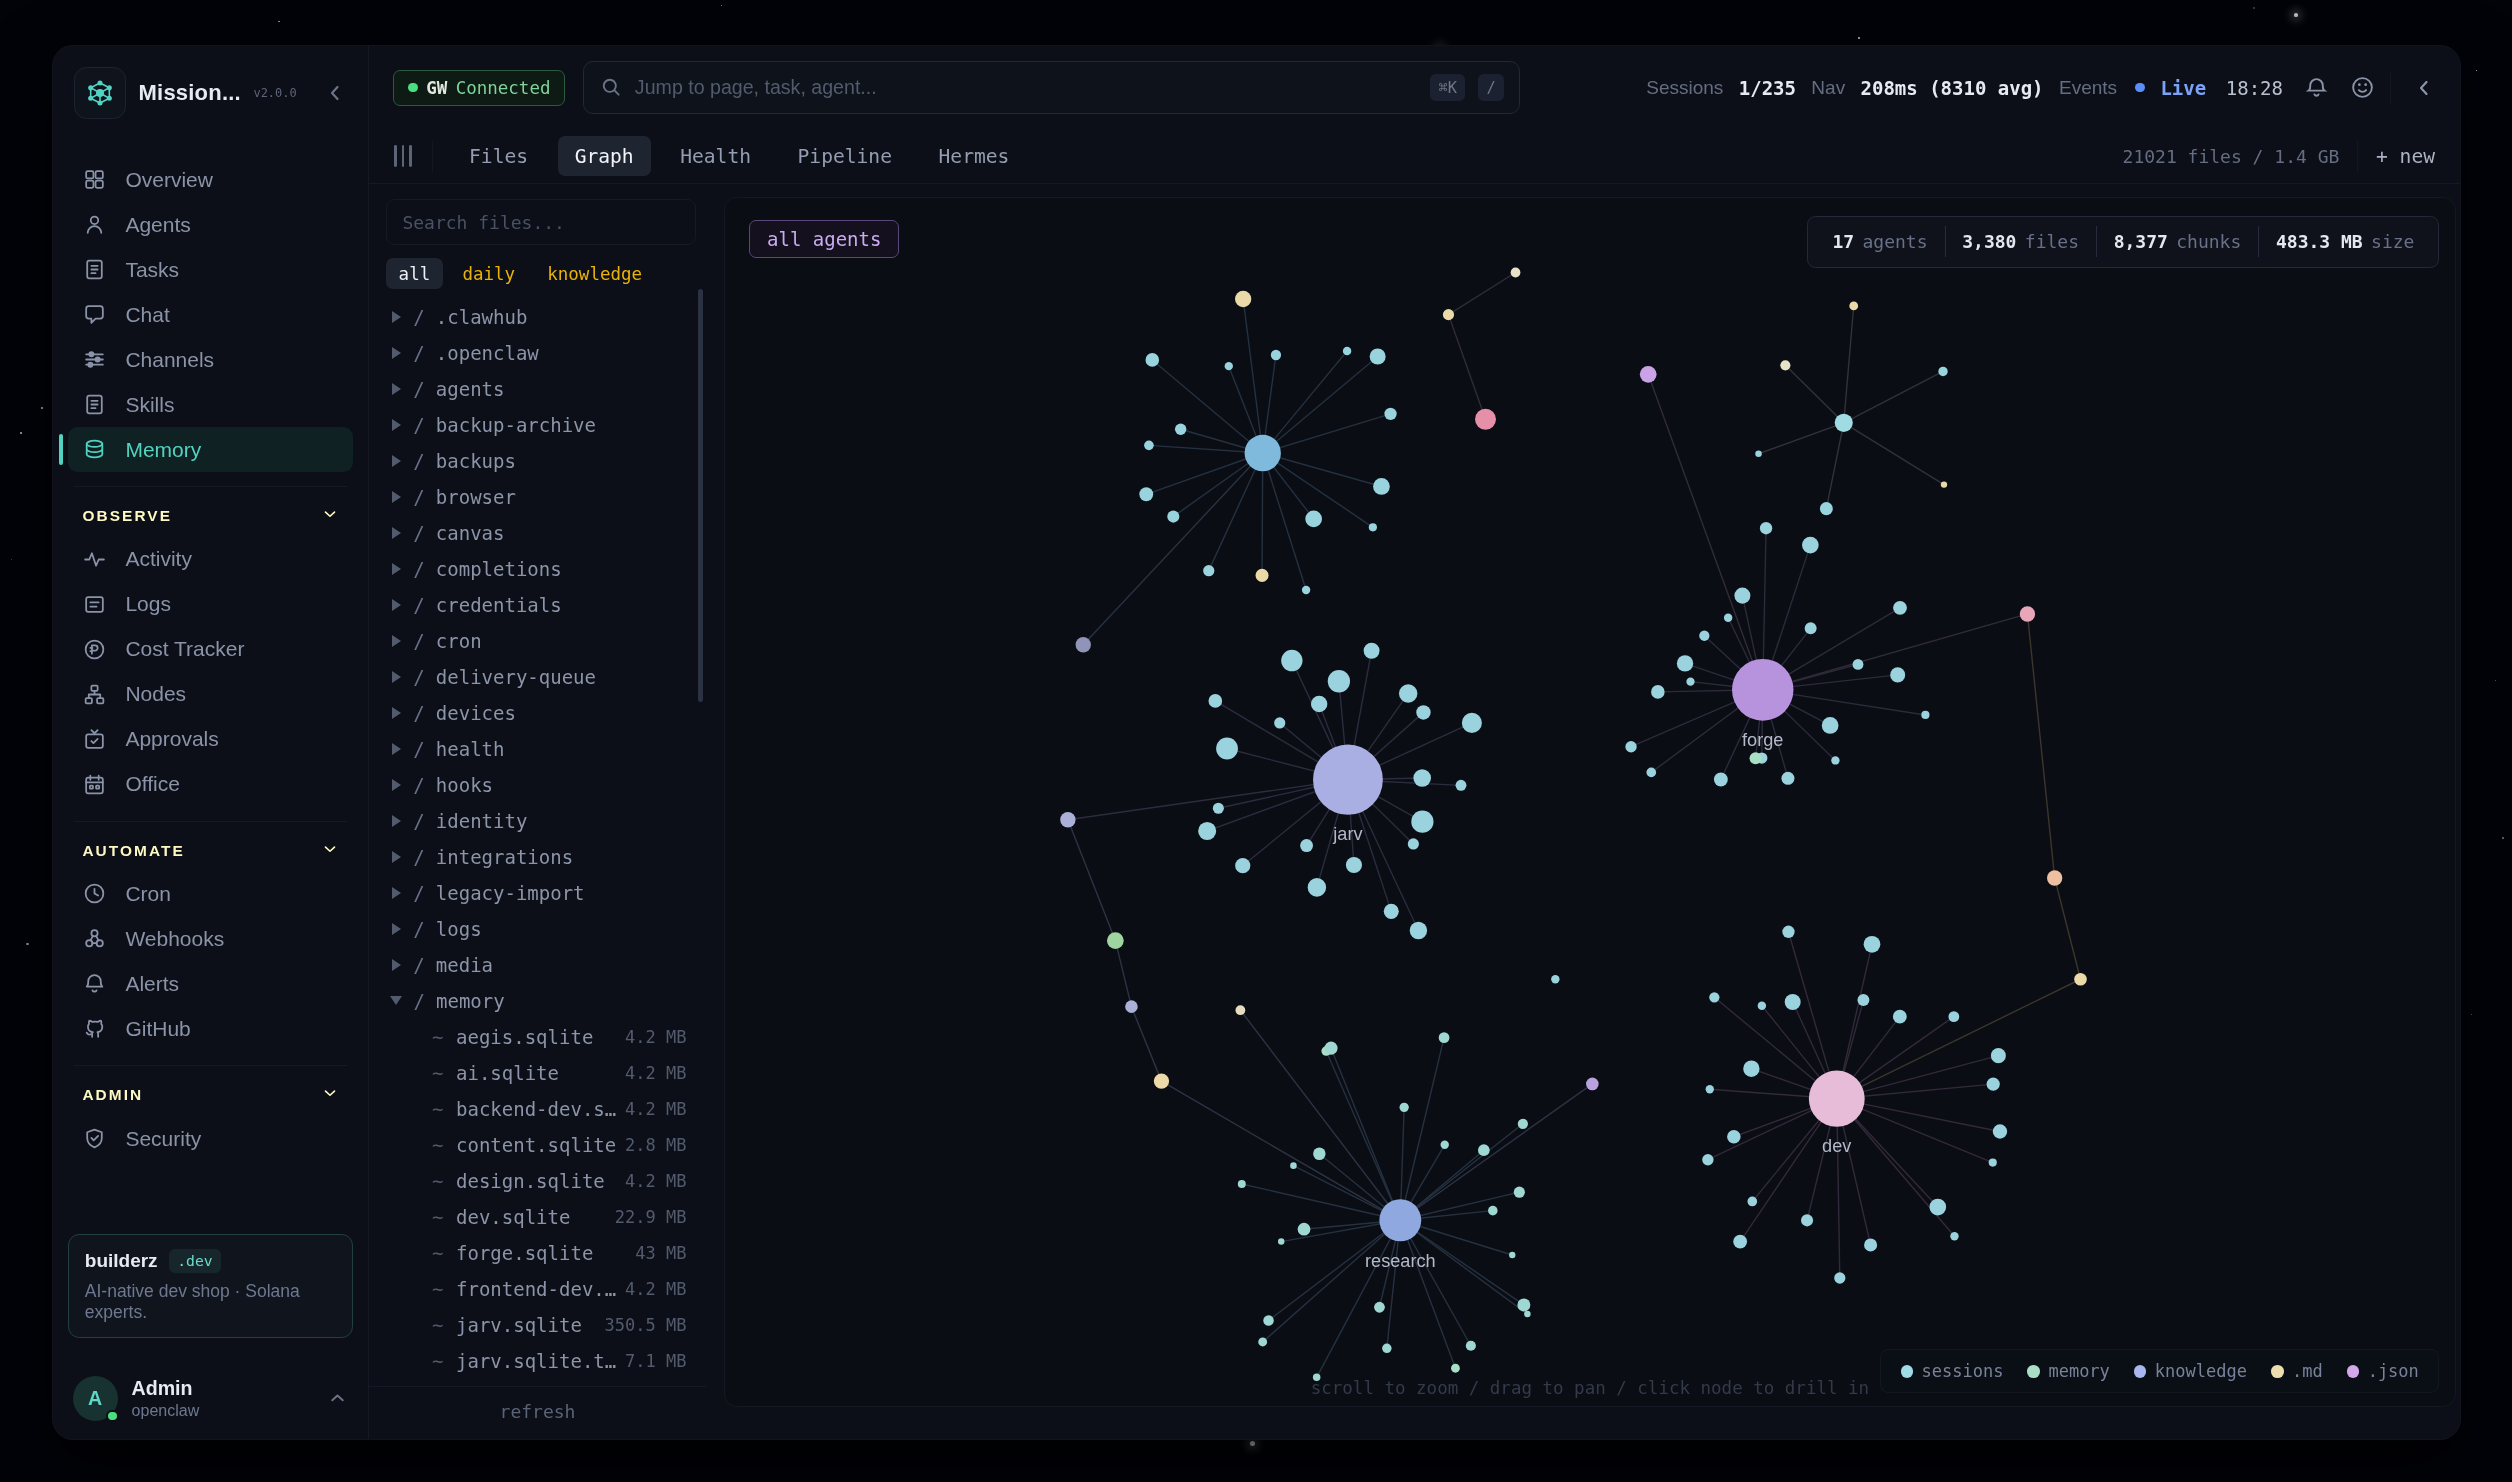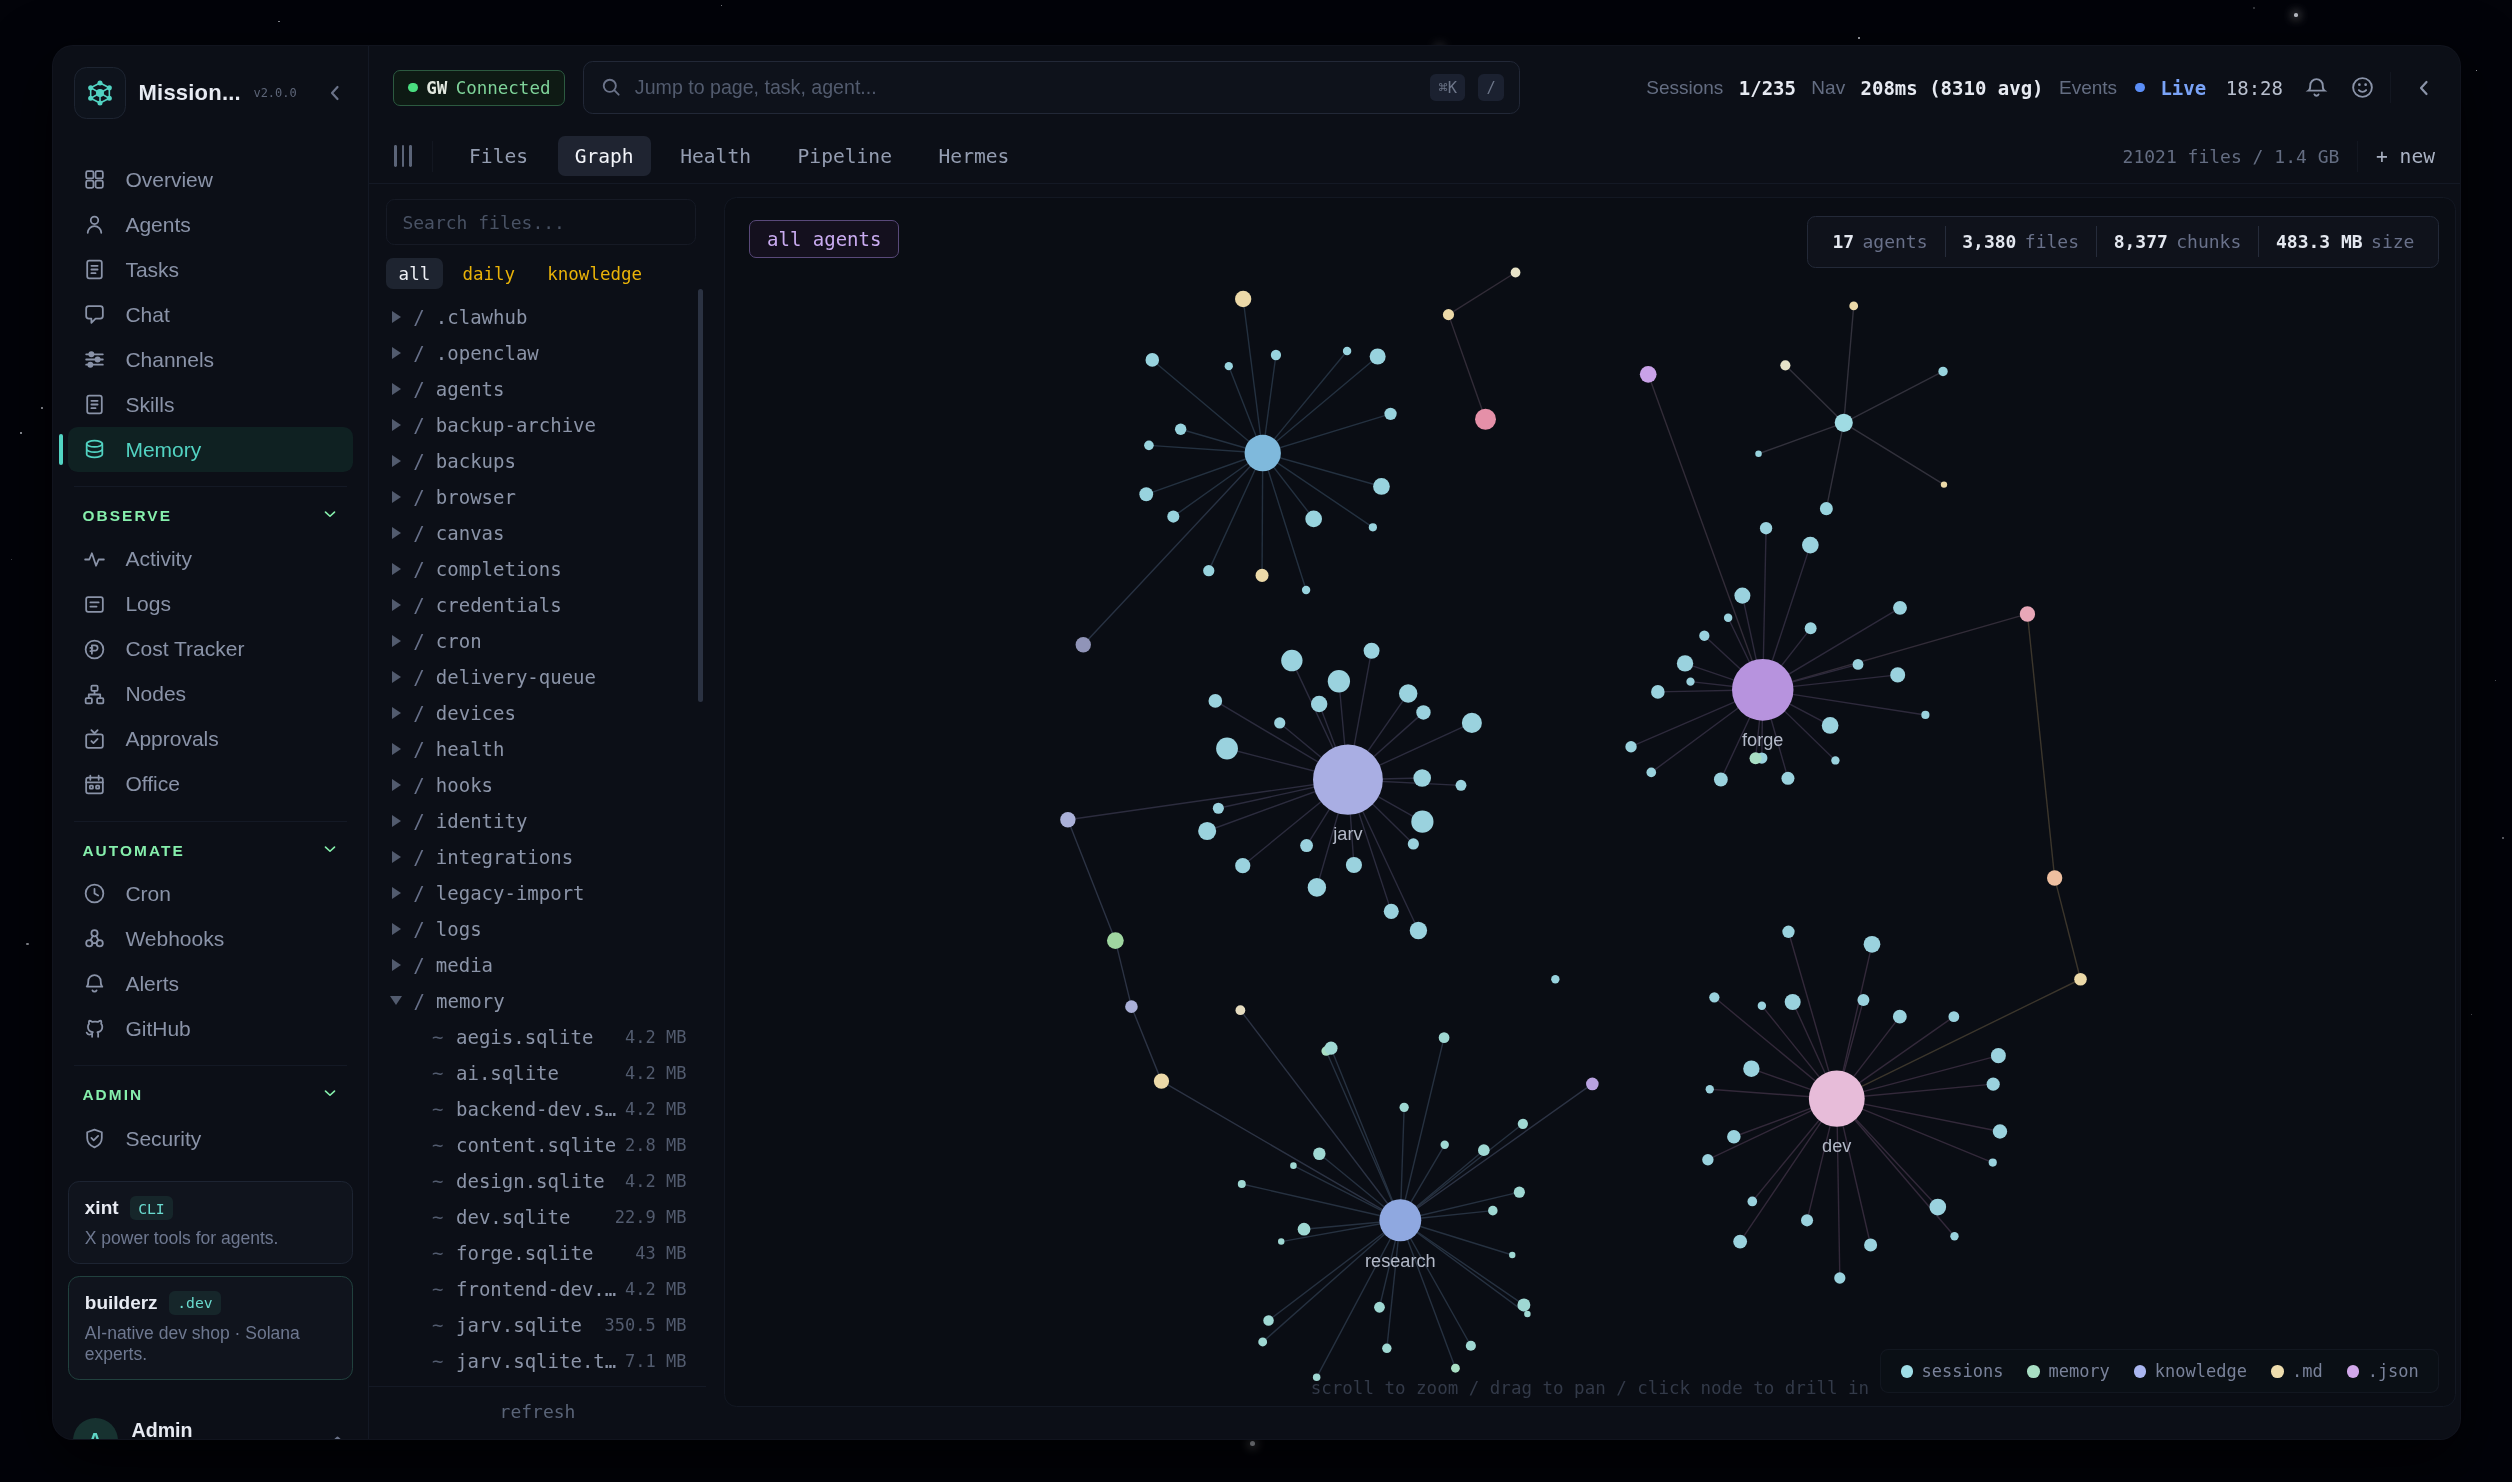--- a/index.html
+++ b/index.html
@@ -26,21 +26,21 @@
   .logo{width:52px;height:52px;border-radius:12.6px;background:#12182377;border:0.7px solid #1d2431;display:flex;align-items:center;justify-content:center;}
   .sb-title{font-size:22px;font-weight:bold;color:var(--txt);letter-spacing:0.2px;}
   .sb-version{font-size:12px;color:#5d6578;font-family:var(--mono);}
   .sb-collapse{margin-left:auto;color:#6b7389;display:flex;cursor:pointer;}
   .sb-nav{display:flex;flex-direction:column;}
   .sb-item{display:flex;align-items:center;gap:18px;height:45px;padding:0 14px;border-radius:9.8px;color:var(--mut);font-size:21px;position:relative;cursor:pointer;}
   .sb-item .ic{width:25px;height:25px;flex:0 0 25px;display:flex;}
   .sb-item.active{background:#12302d88;color:var(--teal);}
   .sb-item.active::before{content:"";position:absolute;left:-9.8px;top:7px;bottom:7px;width:4.2px;border-radius:2.8px;background:var(--teal);}
   .sb-div{height:0.7px;background:var(--line2);margin:14px 5.6px;}
-  .sb-sec{display:flex;align-items:center;justify-content:space-between;padding:4.2px 14px 9.8px;color:#86efac;font-size:15.4px;letter-spacing:2.1px;font-weight:bold;}
+  .sb-sec{display:flex;align-items:center;justify-content:space-between;padding:4.2px 14px 9.8px;color:#fef9c3;font-size:15.4px;letter-spacing:2.1px;font-weight:bold;}
   .sb-cards{margin-top:auto;display:flex;flex-direction:column;gap:11.2px;}
   .sb-card{border:0.7px solid #1d2432;background:#10141d;border-radius:11.2px;padding:14px 15.4px;}
   .sb-card.hl{border-color:#21413e;}
   .sb-card-top{display:flex;align-items:center;gap:11.2px;}
   .sb-card-title{color:var(--txt);font-weight:bold;font-size:19px;}
   .sb-badge{font-family:var(--mono);font-size:14.7px;color:#6adbcf;background:#16262a;border-radius:5.6px;padding:3.5px 8.4px;}
   .sb-card-desc{color:#6e7890;font-size:17.5px;margin-top:8.4px;}
   .sb-user{display:flex;align-items:center;gap:14px;margin-top:18px;padding:0 4.2px;}
   .avatar{width:45px;height:45px;border-radius:50%;background:#173230;color:#5fd8c8;display:flex;align-items:center;justify-content:center;font-size:19.6px;font-weight:bold;position:relative;}
   .avatar .dot{position:absolute;right:-1.4px;bottom:-1.4px;width:12.6px;height:12.6px;border-radius:50%;background:#4ade80;border:2.8px solid #0c0f17;}
@@ -481,27 +481,20 @@
             <svg viewBox="0 0 24 24" width="25" height="25" fill="none" stroke="currentColor" stroke-width="1.7" stroke-linecap="round" stroke-linejoin="round">
               <path d="M12 3.5 5 6v5.5c0 4.5 3 7.5 7 9 4-1.5 7-4.5 7-9V6z"></path>
               <path d="m9 11.5 2.2 2.2L15.5 9.5"></path>
             </svg>
           </span>
           <span>Security</span>
         </div>
       </nav>
 
     <div class="sb-cards" id="sb-cards">
-        <div class="sb-card">
-          <div class="sb-card-top">
-            <span class="sb-card-title">xint</span>
-            <span class="sb-badge">CLI</span>
-          </div>
-          <div class="sb-card-desc">X power tools for agents.</div>
-        </div>
         <div class="sb-card hl">
           <div class="sb-card-top">
             <span class="sb-card-title">builderz</span>
             <span class="sb-badge">.dev</span>
           </div>
           <div class="sb-card-desc">AI-native dev shop · Solana experts.</div>
         </div>
       </div>
 
     <div class="sb-user">

